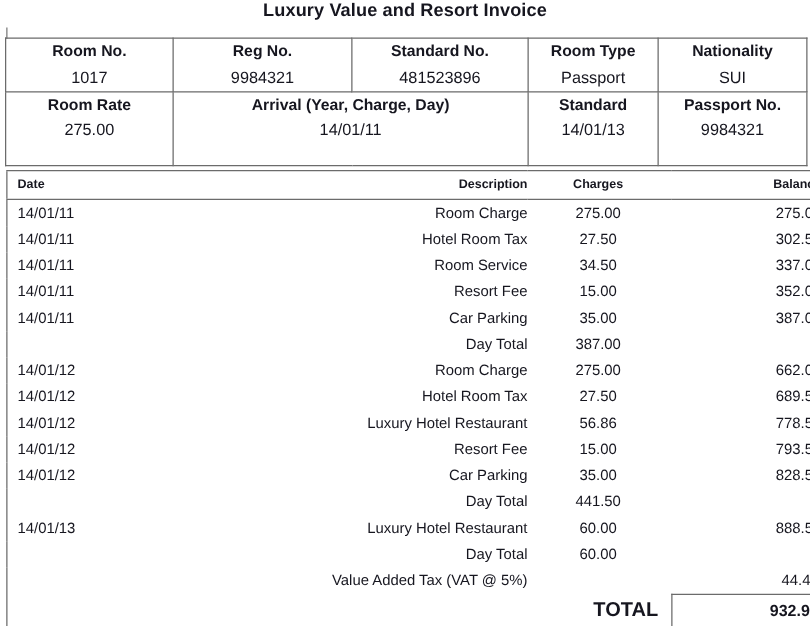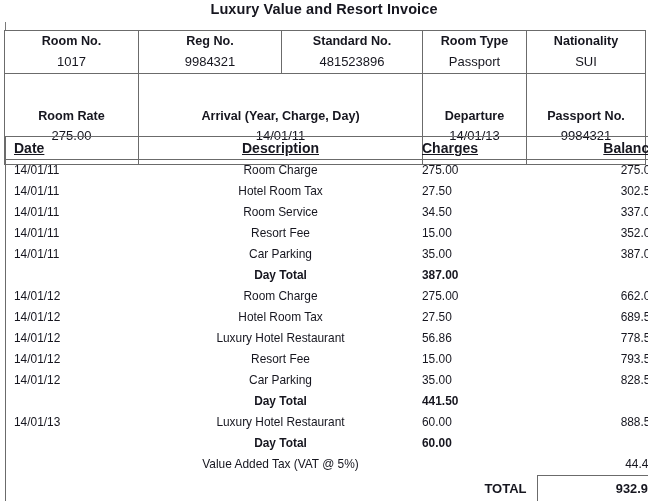--- a/index.html
+++ b/index.html
@@ -71,21 +71,21 @@
     font-weight: bold;
     font-size: 12.6px;
     padding-bottom: 7px;
     white-space: nowrap;
   }
   .cell-value {
     font-weight: normal;
     font-size: 13px;
     white-space: nowrap;
   }
-  .row2 td .cell-inner { padding-bottom: 22px; margin-top: 32px; }
+  .row2 td .cell-inner { padding-bottom: 22px; }
 
   
   .items {
     position: absolute;
     left: 5px;
     top: 136px;
     width: 636px;
     border-collapse: collapse;
     table-layout: fixed;
     border-left: 1.6px solid #6b6b6b;
@@ -95,40 +95,39 @@
   .items th, .items td {
     padding: 0;
     font-size: 11.9px;
     color: #16161f;
     font-weight: normal;
     line-height: 21px;
     height: 21px;
   }
   .items thead th {
     font-weight: bold;
-    font-size: 14px;
+    font-size: 10px;
     border-top: 1.8px solid #6b6b6b;
     border-bottom: 1.8px solid #6b6b6b;
     height: 22px;
     line-height: 22px;
-    text-decoration: underline;
   }
   .c-date   { width: 114px; text-align: left;  padding-left: 8px !important; }
-  .c-desc   { width: 283px; text-align: center;  padding-left: 11px !important; margin-top: 16px; }
-  .c-charge { width: 113px; text-align: left; padding-right: 2px !important; }
+  .c-desc   { width: 283px; text-align: right;  padding-left: 11px !important; margin-top: 16px; }
+  .c-charge { width: 113px; text-align: center; padding-right: 2px !important; }
   .c-bal    { width: 120px; text-align: right; padding-right: 4px !important; }
 
-  .items tbody tr.row-total td { font-weight: bold; }
+  .items tbody tr.row-total td { font-weight: normal; }
   .items tbody tr.row-vat td.c-desc { font-weight: normal; }
 
   
   .total-row td { height: 25px; line-height: 25px; }
   .total-row .c-charge {
     font-weight: bold;
-    font-size: 13px;
+    font-size: 16px;
     text-align: right;
     padding-right: 10px !important;
   }
   .total-row .c-bal {
     font-weight: bold;
     font-size: 12.8px;
     border: 1.8px solid #6b6b6b;
     text-align: right;
     padding-right: 6px !important;
   }
@@ -184,21 +183,21 @@
           </div>
         </td>
         <td colspan="2">
           <div class="cell-inner">
             <div class="cell-label">Arrival (Year, Charge, Day)</div>
             <div class="cell-value">14/01/11</div>
           </div>
         </td>
         <td>
           <div class="cell-inner">
-            <div class="cell-label">Departure</div>
+            <div class="cell-label">Standard</div>
             <div class="cell-value">14/01/13</div>
           </div>
         </td>
         <td>
           <div class="cell-inner">
             <div class="cell-label">Passport No.</div>
             <div class="cell-value">9984321</div>
           </div>
         </td>
       </tr>

